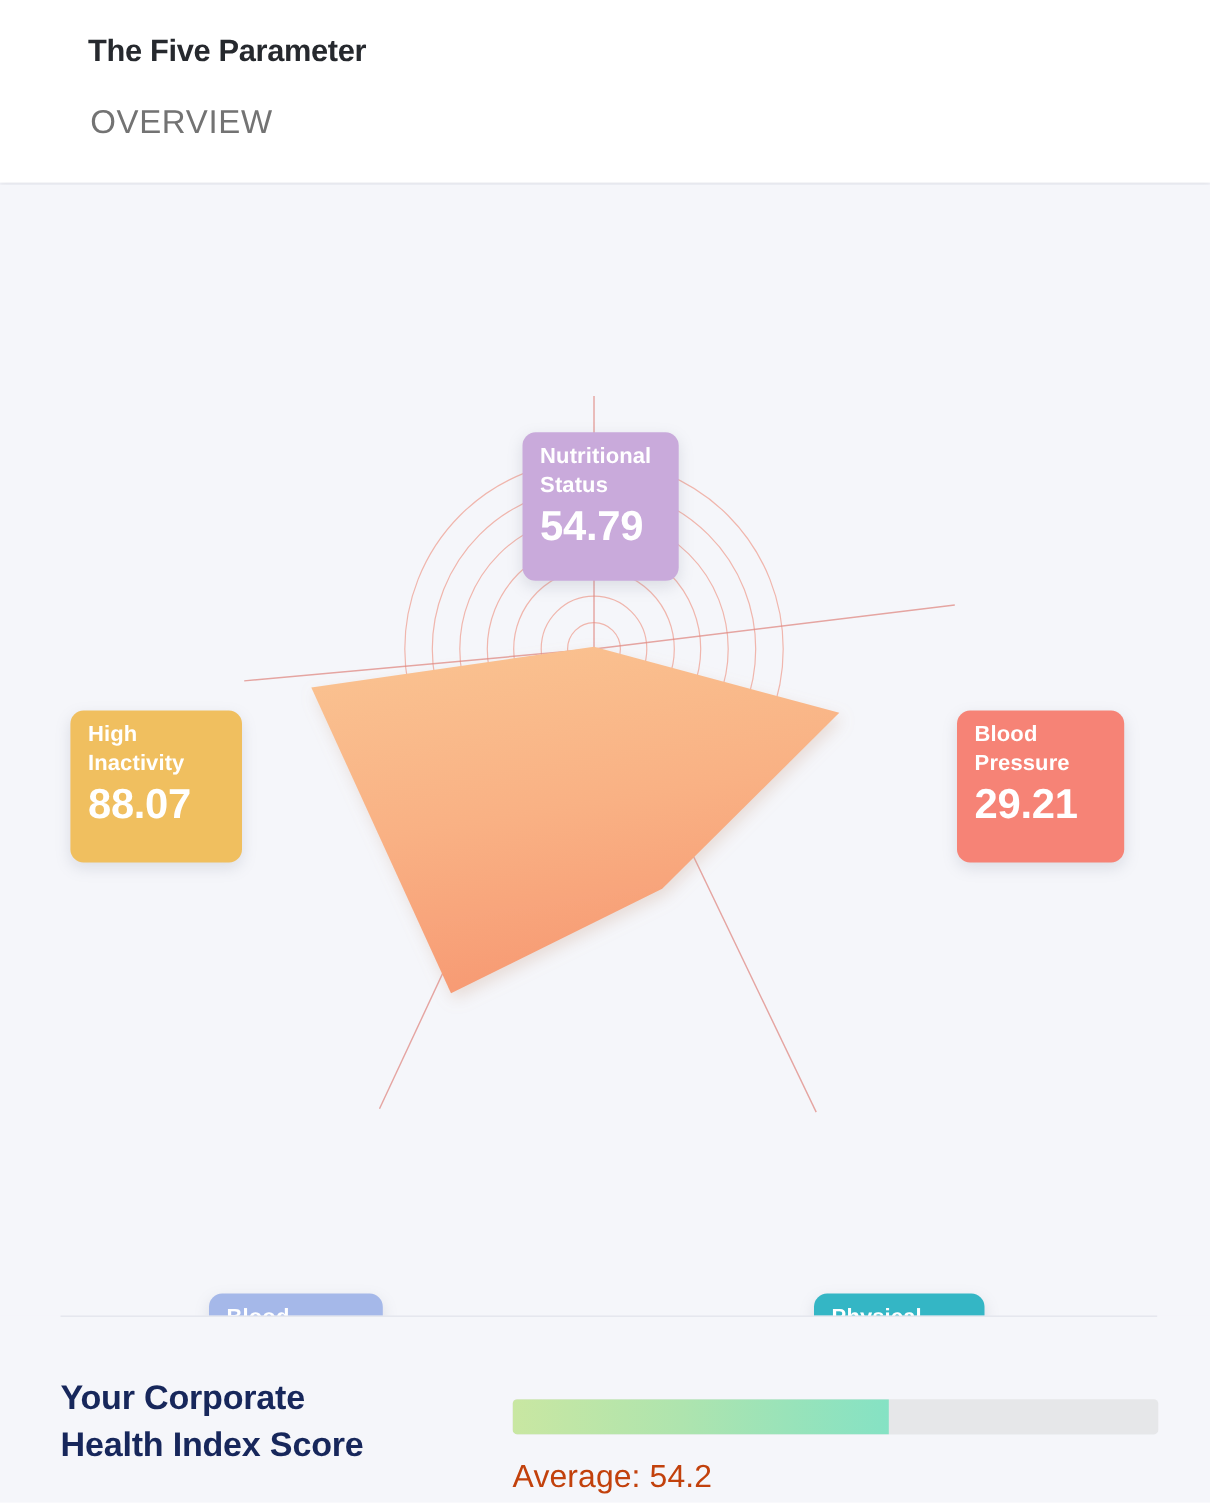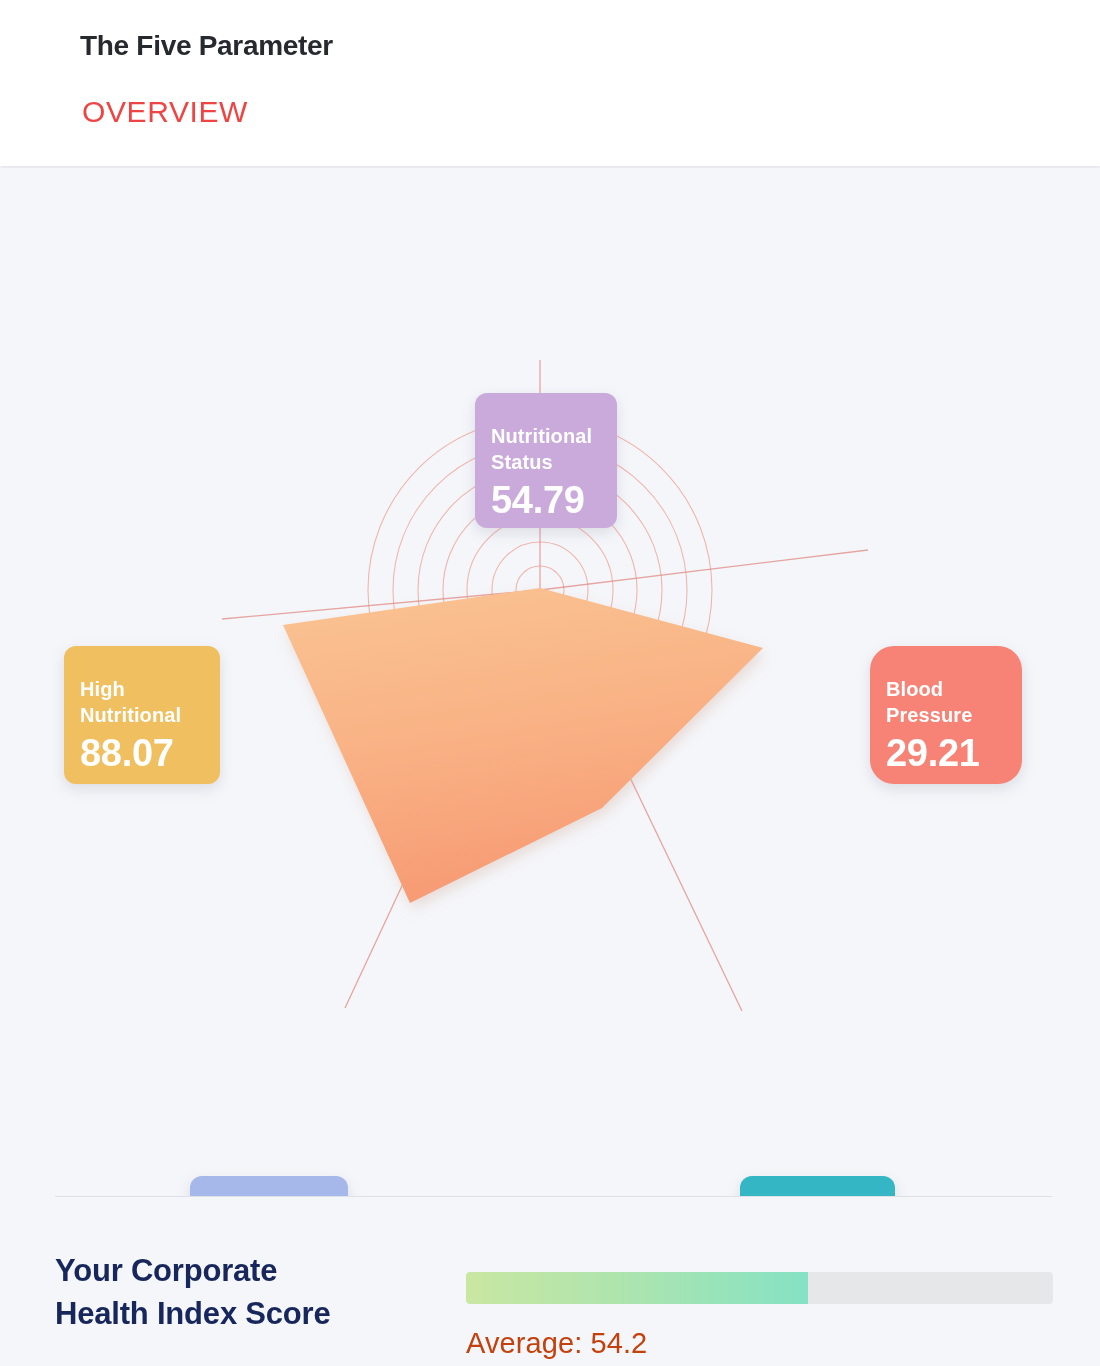--- a/index.html
+++ b/index.html
@@ -40,21 +40,21 @@
     color: #26292e;
     letter-spacing: -0.3px;
     white-space: nowrap;
   }
   .header-subtitle {
     position: absolute;
     left: 82px;
     top: 95px;
     font-size: 30px;
     font-weight: normal;
-    color: #ef4444;
+    color: #737373;
     letter-spacing: 0.6px;
     white-space: nowrap;
   }
 
   
   .chart-area {
     position: absolute;
     left: 0;
     top: 168px;
     width: 1100px;
@@ -66,21 +66,21 @@
     left: 0;
     top: 0;
   }
 
   
   .metric-card {
     position: absolute;
     border-radius: 12px;
     box-shadow: 0 5px 14px rgba(120,125,145,0.20);
     box-sizing: border-box;
-    padding: 30px 16px 12px 16px;
+    padding: 9px 16px 12px 16px;
     color: #ffffff;
   }
   .metric-label {
     font-size: 20px;
     font-weight: bold;
     line-height: 1.30;
     color: #ffffff;
     letter-spacing: 0.1px;
     white-space: pre-line;
   }
@@ -200,41 +200,41 @@
 
       <polygon points="540,420 763,480 602,640 410,735 283,457" fill="url(#polyGrad)" filter="url(#polyShadow)"></polygon>
     </svg>
 
     <div class="metric-card" id="card-nutritional-status" style="background: rgb(201, 170, 219);">
       <div class="metric-label">Nutritional
 Status</div>
       <div class="metric-value">54.79</div>
     </div>
 
-    <div class="metric-card" id="card-blood-pressure" style="background: rgb(246, 131, 118); border-radius: 24px;">
+    <div class="metric-card" id="card-blood-pressure" style="background: rgb(246, 131, 118);">
       <div class="metric-label">Blood
 Pressure</div>
       <div class="metric-value">29.21</div>
     </div>
 
     <div class="metric-card" id="card-physical-inactivity" style="background: rgb(52, 182, 197);">
       <div class="metric-label">Physical
 Inactivity</div>
       <div class="metric-value">22.12</div>
     </div>
 
     <div class="metric-card" id="card-blood-glucose" style="background: rgb(165, 184, 233);">
       <div class="metric-label">Blood
 Glucose</div>
       <div class="metric-value">67.00</div>
     </div>
 
     <div class="metric-card" id="card-high-cholesterol" style="background: rgb(240, 191, 95);">
       <div class="metric-label">High
-Nutritional</div>
+Inactivity</div>
       <div class="metric-value">88.07</div>
     </div>
   </div>
 
   <div class="footer">
     <div class="footer-divider"></div>
     <div class="footer-label">Your Corporate
 Health Index Score</div>
   </div>
 

